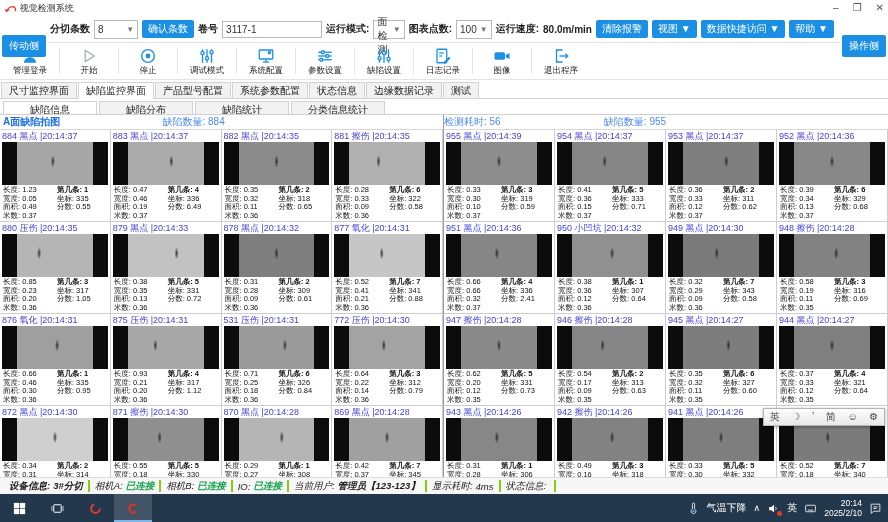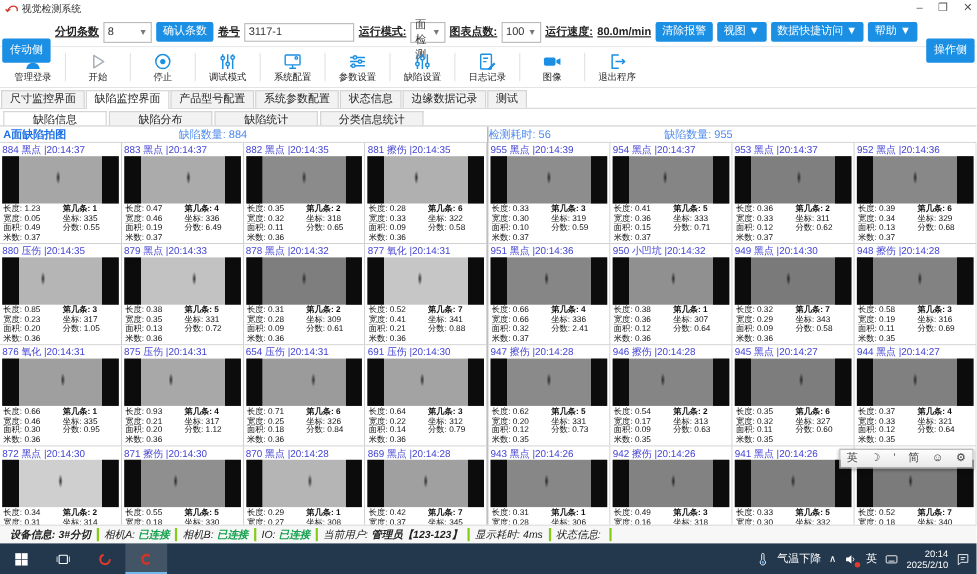--- a/index.html
+++ b/index.html
@@ -10,21 +10,21 @@
   .titlebar{height:16px;display:flex;align-items:center;padding:0 4px;background:#fff;position:relative;}
   .logo{color:#d43528;font-weight:bold;font-style:italic;font-size:11px;margin-right:4px;line-height:14px;}
   .title-text{font-size:9px;color:#333;}
   .win-controls{position:absolute;right:4px;top:2px;display:flex;gap:14px;color:#555;font-size:10px;}
   .win-controls span{cursor:default;line-height:12px;}
 
   
   .toolbar1{height:26px;display:flex;align-items:center;gap:4px;padding:0 2px;border-bottom:1px solid #e4e4e4;background:#fff;font-size:10px;}
   .btn-blue{background:#1a8fe3;color:#fff;border:none;border-radius:2px;font-size:10px;padding:3px 6px;line-height:12px;white-space:nowrap;}
   .btn-side{padding:5px 7px;border-radius:2px;margin-top:34px;}
-  .tb-label{font-weight:bold;color:#222;white-space:nowrap;text-decoration:underline;}
+  .tb-label{font-weight:bold;color:#222;white-space:nowrap;}
   .combo{display:flex;align-items:center;justify-content:space-between;border:1px solid #b9b9b9;background:#fff;height:17px;padding:0 3px;font-size:10px;color:#333;}
   .combo .arrow{color:#777;font-size:8px;margin-left:3px;}
   .tb-input{border:1px solid #b9b9b9;height:15px;font-size:10px;padding:0 3px;width:92px;color:#333;}
   .spacer{flex:1;}
 
   
   .toolbar2{height:36px;display:flex;align-items:center;padding:0 2px;border-bottom:1px solid #e4e4e4;background:#fff;}
   .action-btn{display:flex;flex-direction:column;align-items:center;justify-content:center;min-width:46px;padding:1px 5px;gap:0px;cursor:default;}
   .action-btn .ic{width:18px;height:18px;}
   .action-btn .ic svg{width:18px;height:18px;display:block;}
@@ -434,38 +434,38 @@
                 <div class="ci-line">米数: 0.36</div>
               </div>
               <div class="ci-right">
                 <div class="ci-line ci-strip">第几条: 4</div>
                 <div class="ci-line">坐标: 317</div>
                 <div class="ci-line">分数: 1.12</div>
               </div>
             </div>
           </div>
           <div class="cell">
-            <div class="cell-h">654 压伤 |20:14:31</div>
+            <div class="cell-h">531 压伤 |20:14:31</div>
             <div class="cell-img" style="background: radial-gradient(3px 9px at 58% 45%, rgba(20, 20, 20, 0.8), rgba(0, 0, 0, 0) 70%), linear-gradient(90deg, rgb(12, 12, 12) 0px, rgb(12, 12, 12) 14%, rgba(0, 0, 0, 0) 14%, rgba(0, 0, 0, 0) 86%, rgb(12, 12, 12) 86%), linear-gradient(rgb(155, 155, 155), rgb(155, 155, 155));"></div>
             <div class="cell-info">
               <div class="ci-left">
                 <div class="ci-line">长度: 0.71</div>
                 <div class="ci-line">宽度: 0.25</div>
                 <div class="ci-line">面积: 0.18</div>
                 <div class="ci-line">米数: 0.36</div>
               </div>
               <div class="ci-right">
                 <div class="ci-line ci-strip">第几条: 6</div>
                 <div class="ci-line">坐标: 326</div>
                 <div class="ci-line">分数: 0.84</div>
               </div>
             </div>
           </div>
           <div class="cell">
-            <div class="cell-h">691 压伤 |20:14:30</div>
+            <div class="cell-h">772 压伤 |20:14:30</div>
             <div class="cell-img" style="background: radial-gradient(3px 9px at 47% 45%, rgba(20, 20, 20, 0.8), rgba(0, 0, 0, 0) 70%), linear-gradient(90deg, rgb(12, 12, 12) 0px, rgb(12, 12, 12) 14%, rgba(0, 0, 0, 0) 14%, rgba(0, 0, 0, 0) 86%, rgb(12, 12, 12) 86%), linear-gradient(rgb(163, 163, 163), rgb(163, 163, 163));"></div>
             <div class="cell-info">
               <div class="ci-left">
                 <div class="ci-line">长度: 0.64</div>
                 <div class="ci-line">宽度: 0.22</div>
                 <div class="ci-line">面积: 0.14</div>
                 <div class="ci-line">米数: 0.36</div>
               </div>
               <div class="ci-right">
                 <div class="ci-line ci-strip">第几条: 3</div>

